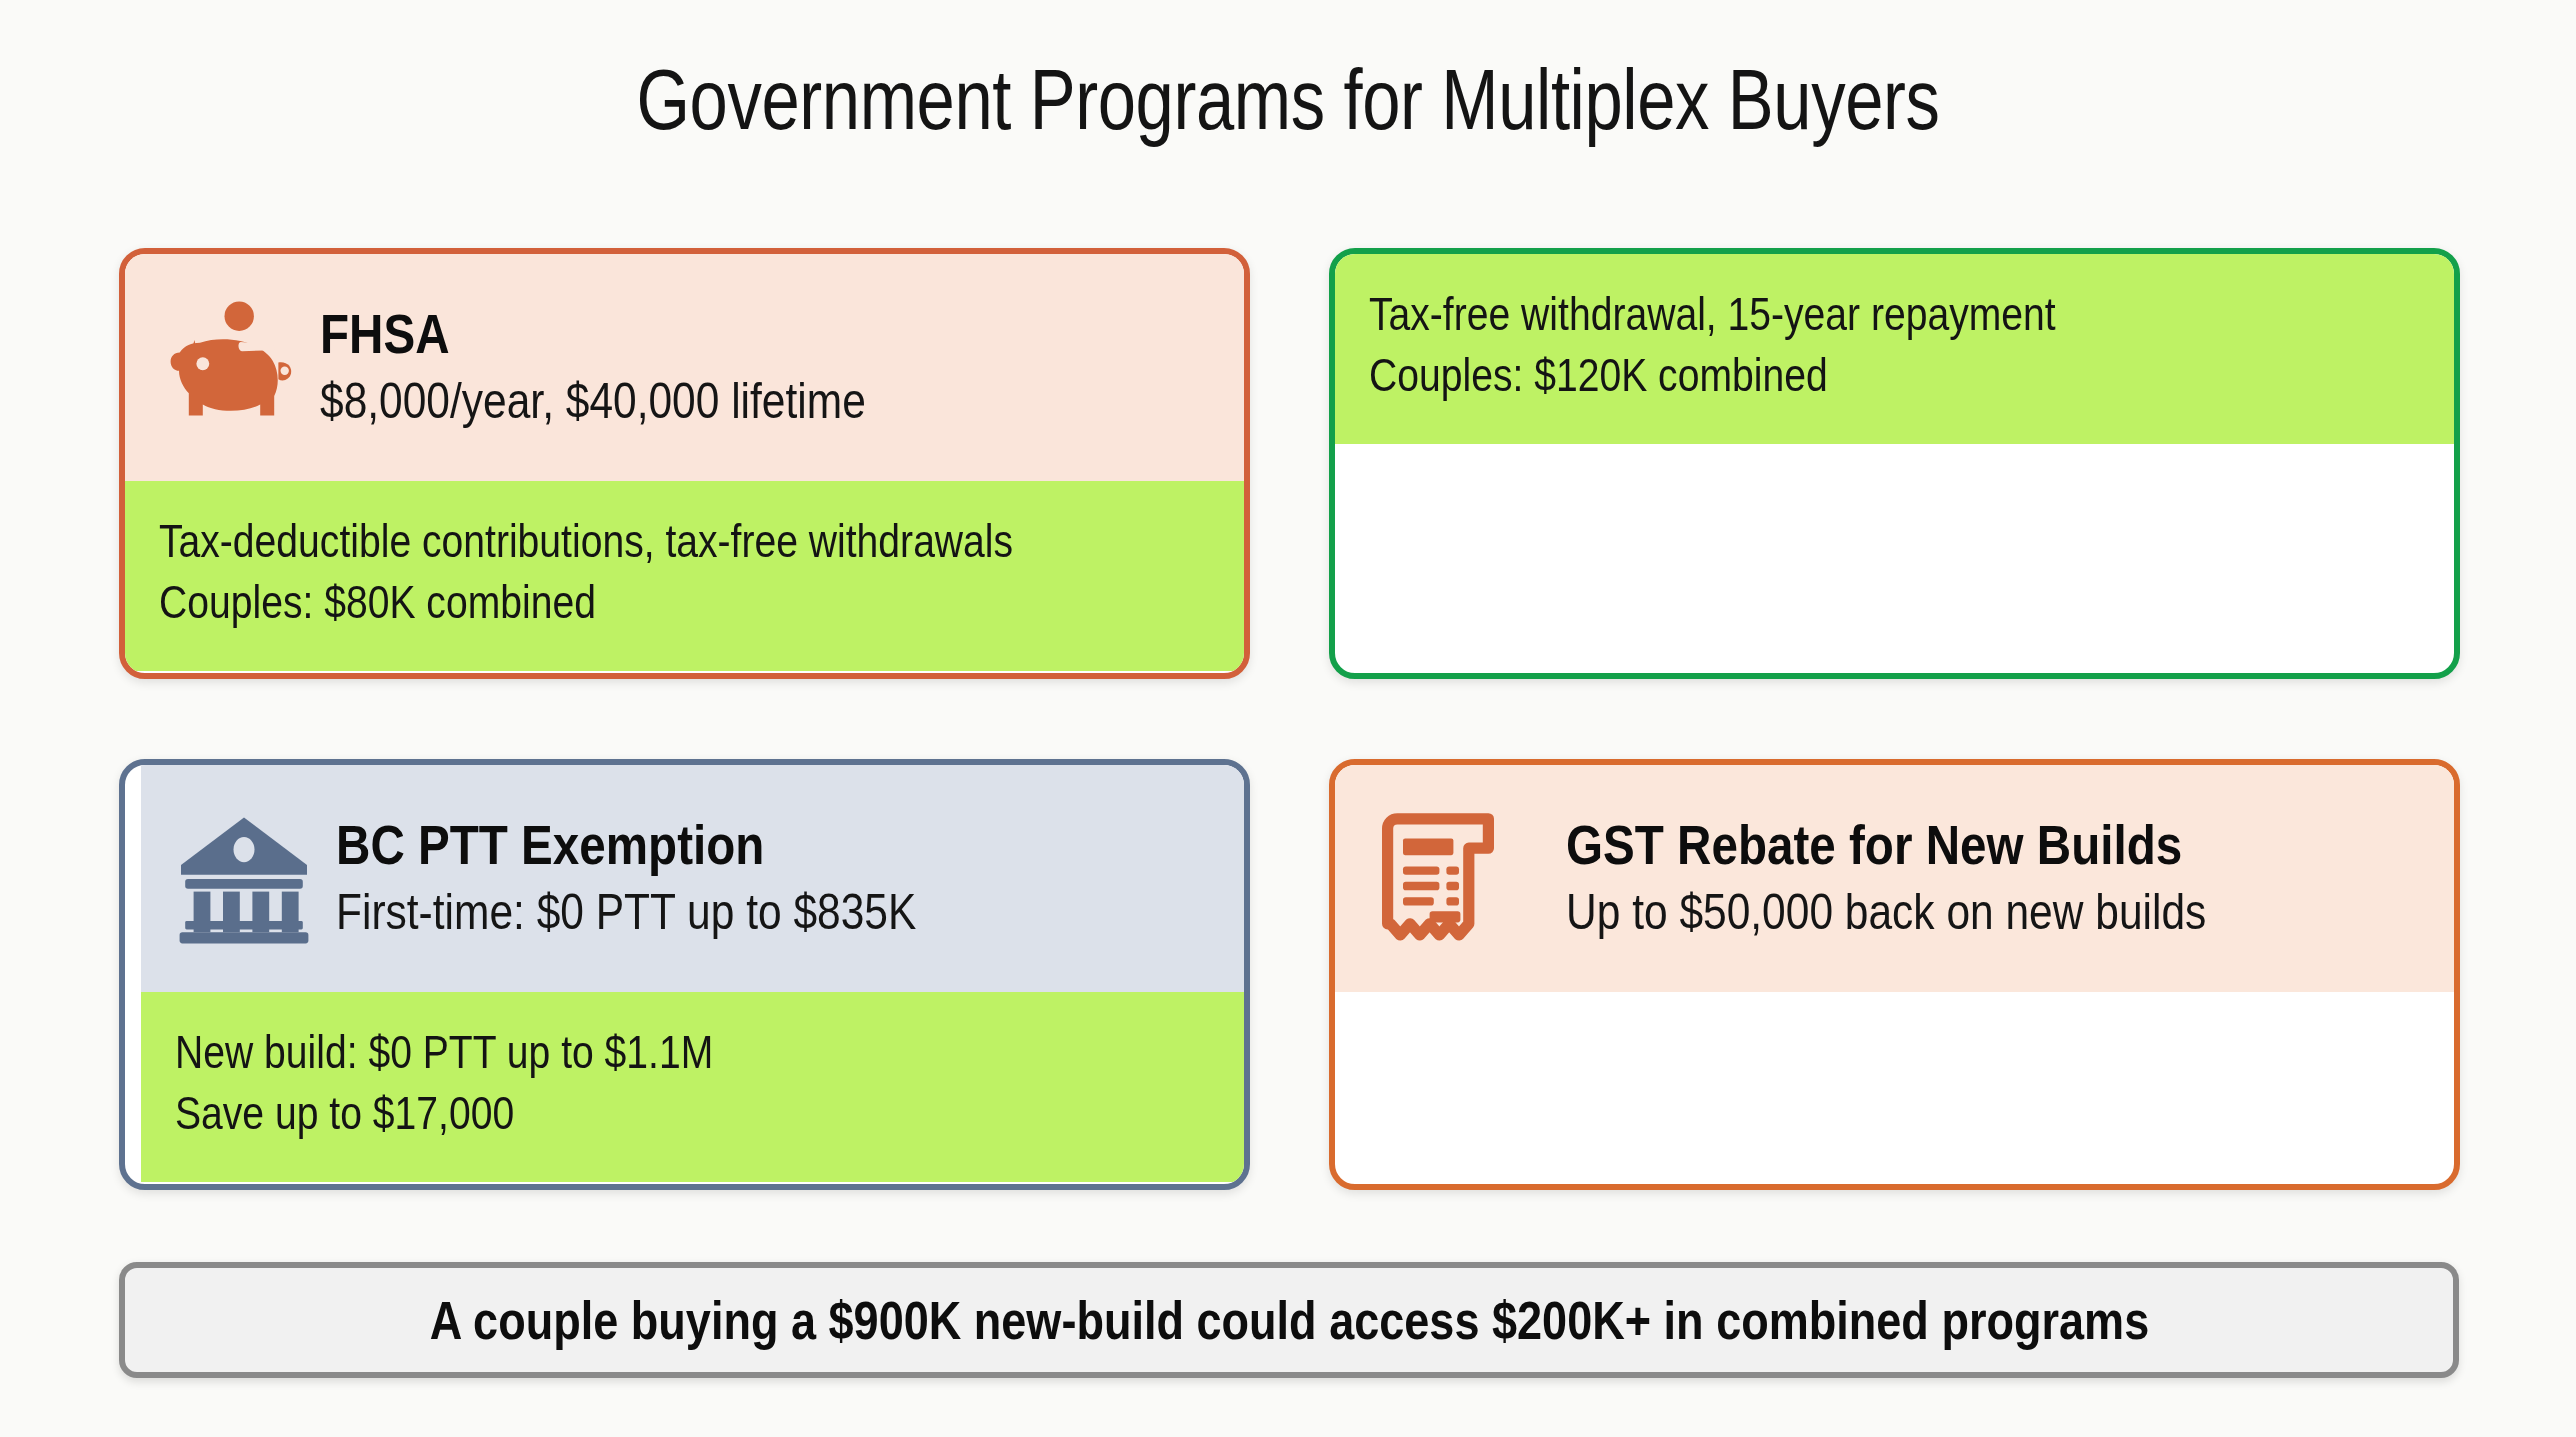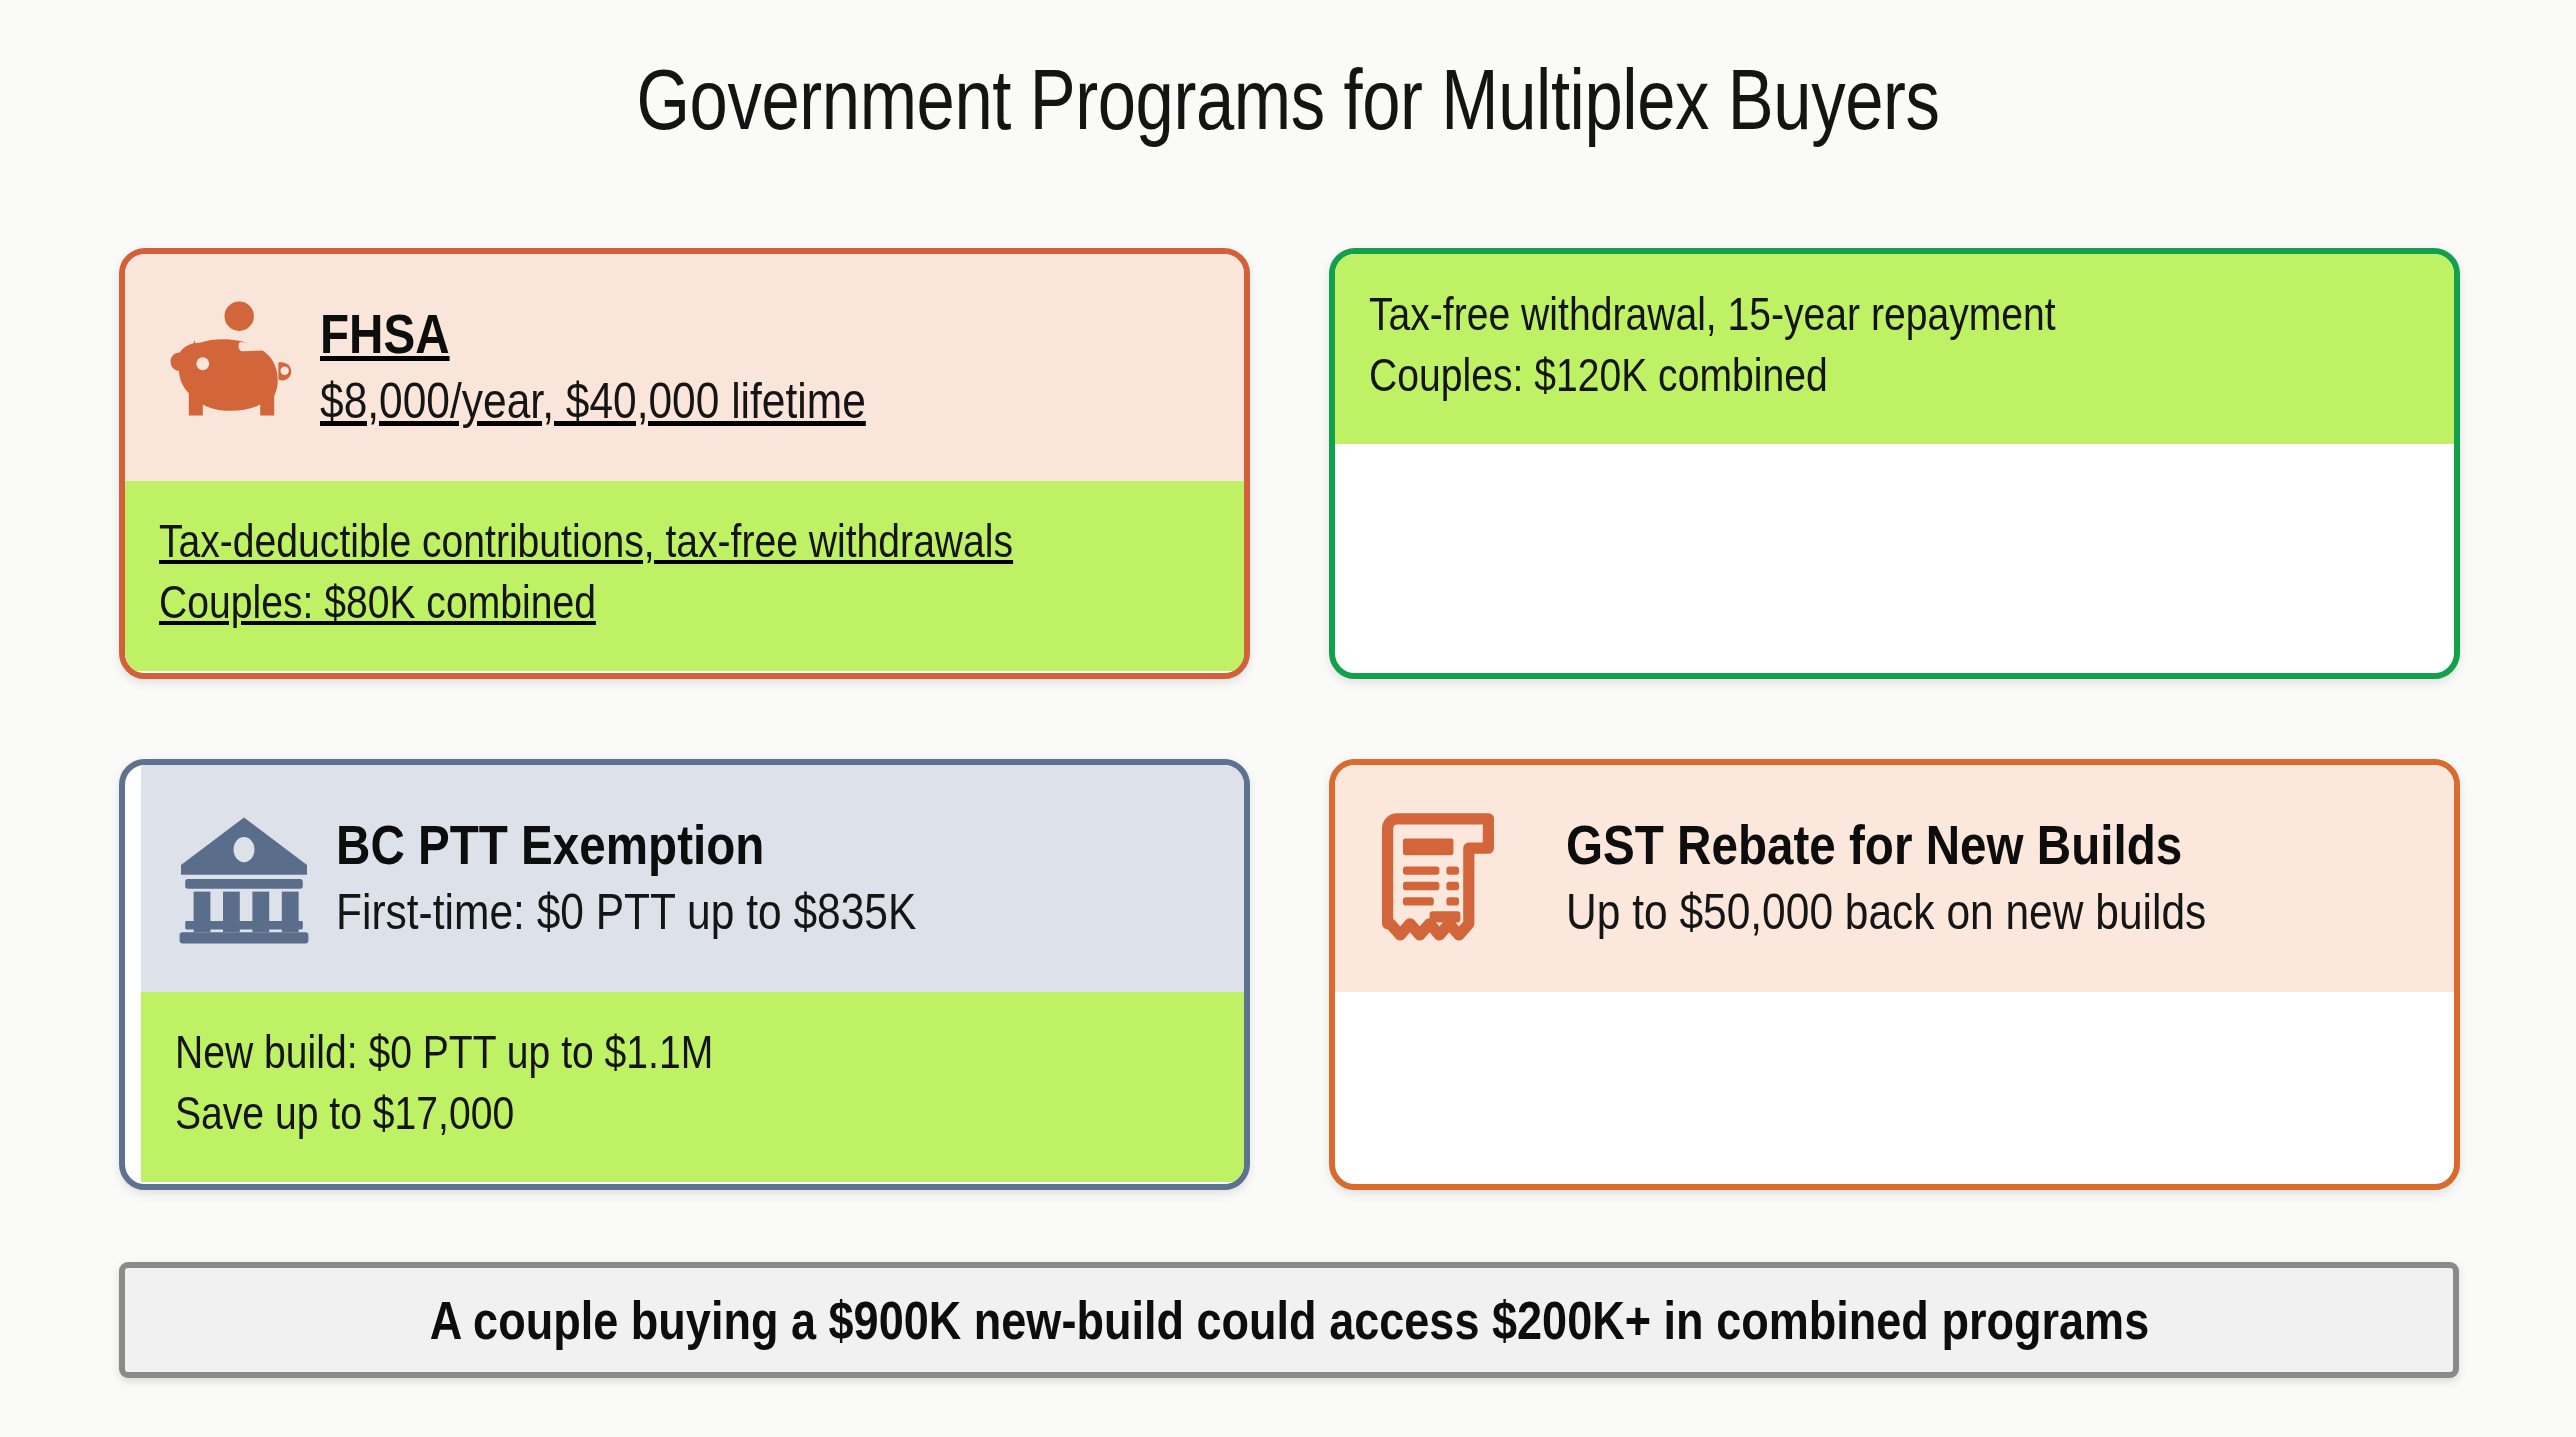--- a/index.html
+++ b/index.html
@@ -113,39 +113,39 @@
     font-size: 46px;
     font-weight: 400;
     color: #141414;
     line-height: 1.33;
     transform: scaleX(0.85);
     transform-origin: left center;
     white-space: nowrap;
   }
 
   
-  .card-fhsa  { border-color: #D2603A; text-decoration: underline; }
+  .card-fhsa  { border-color: #D2603A; }
   .card-fhsa  .card-head { background: #FAE5DA; }
   .card-hbp   { border-color: #13A04A; }
   .card-hbp   .card-head { background: #E3F2E8; }
   .card-ptt   { border-color: #5E7290; padding-left: 16px; }
   .card-ptt   .card-head { background: #DCE1EA; }
   .card-gst   { border-color: #D96B2E; }
   .card-gst   .card-head { background: #FBE7DB; gap: 36px; }
 
   
   .banner {
     position: absolute;
     left: 119px;
     top: 1262px;
     width: 2340px;
     height: 116px;
     box-sizing: border-box;
     border: 6.6px solid #8A8A8A;
-    border-radius: 9px;
+    border-radius: 18px;
     background: #F1F1F1;
     display: flex;
     align-items: center;
     justify-content: center;
     box-shadow: 0 3.7px 8.4px rgba(0,0,0,0.12);
   }
   .banner-text {
     font-size: 53px;
     font-weight: 700;
     color: #0D0D0D;

